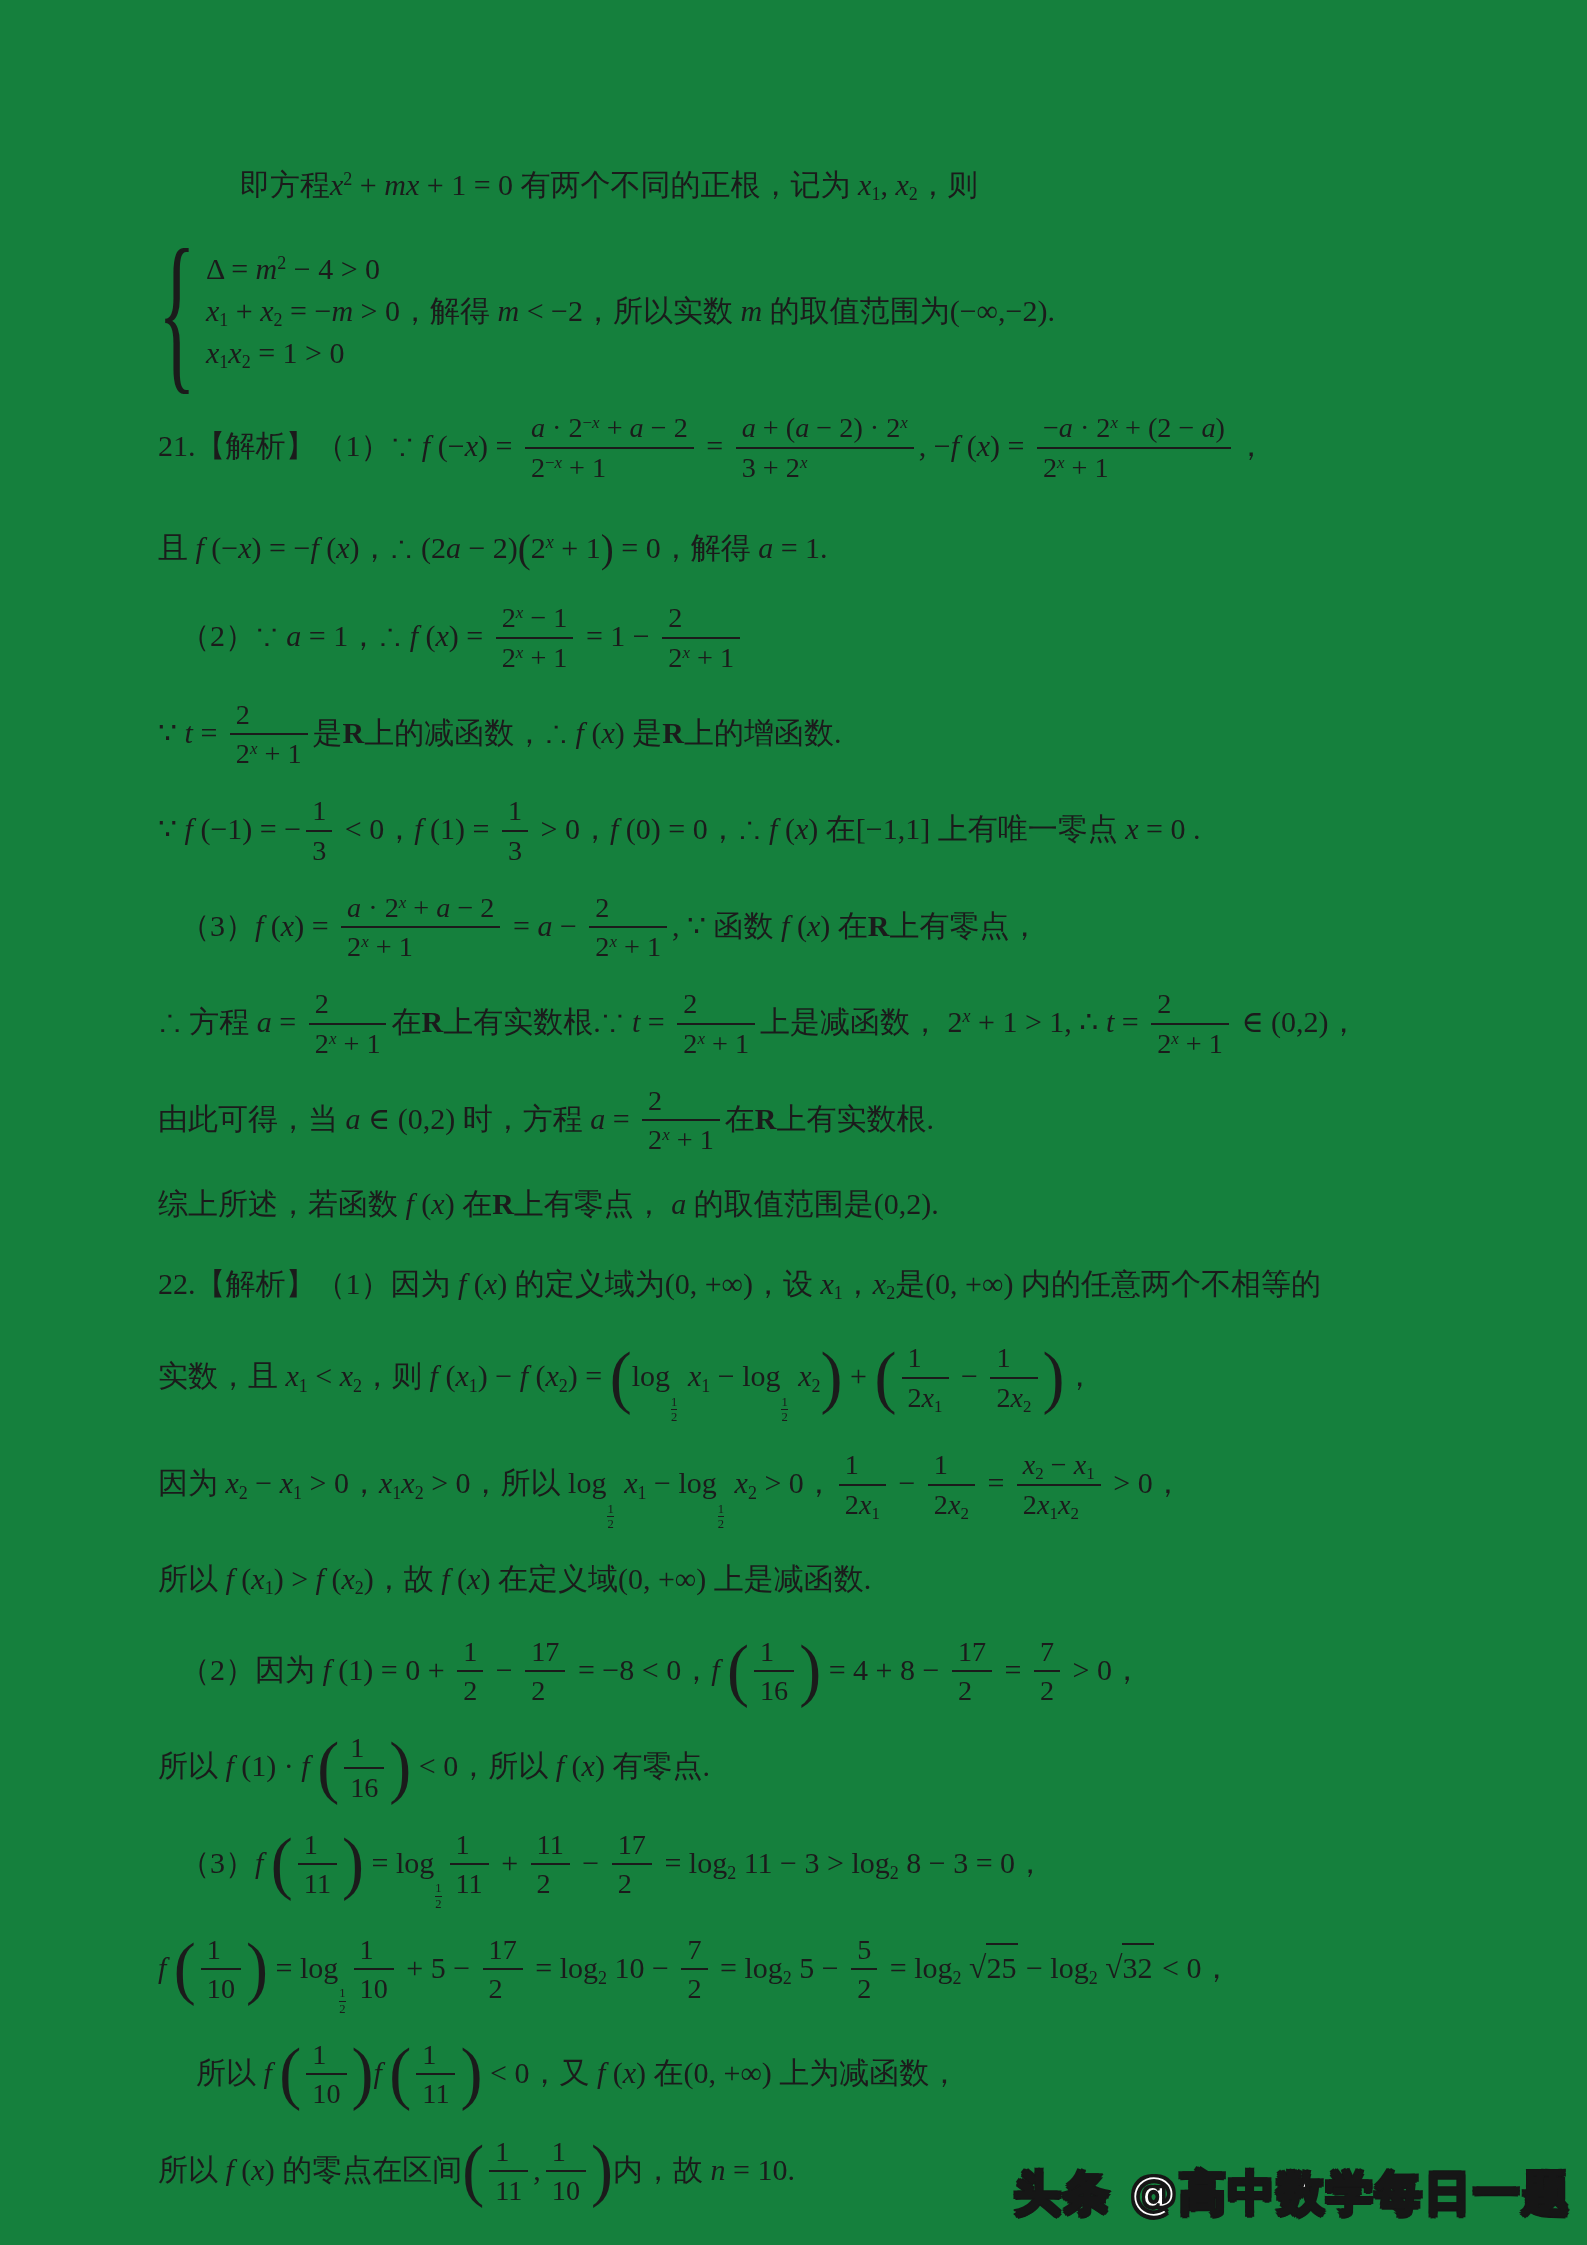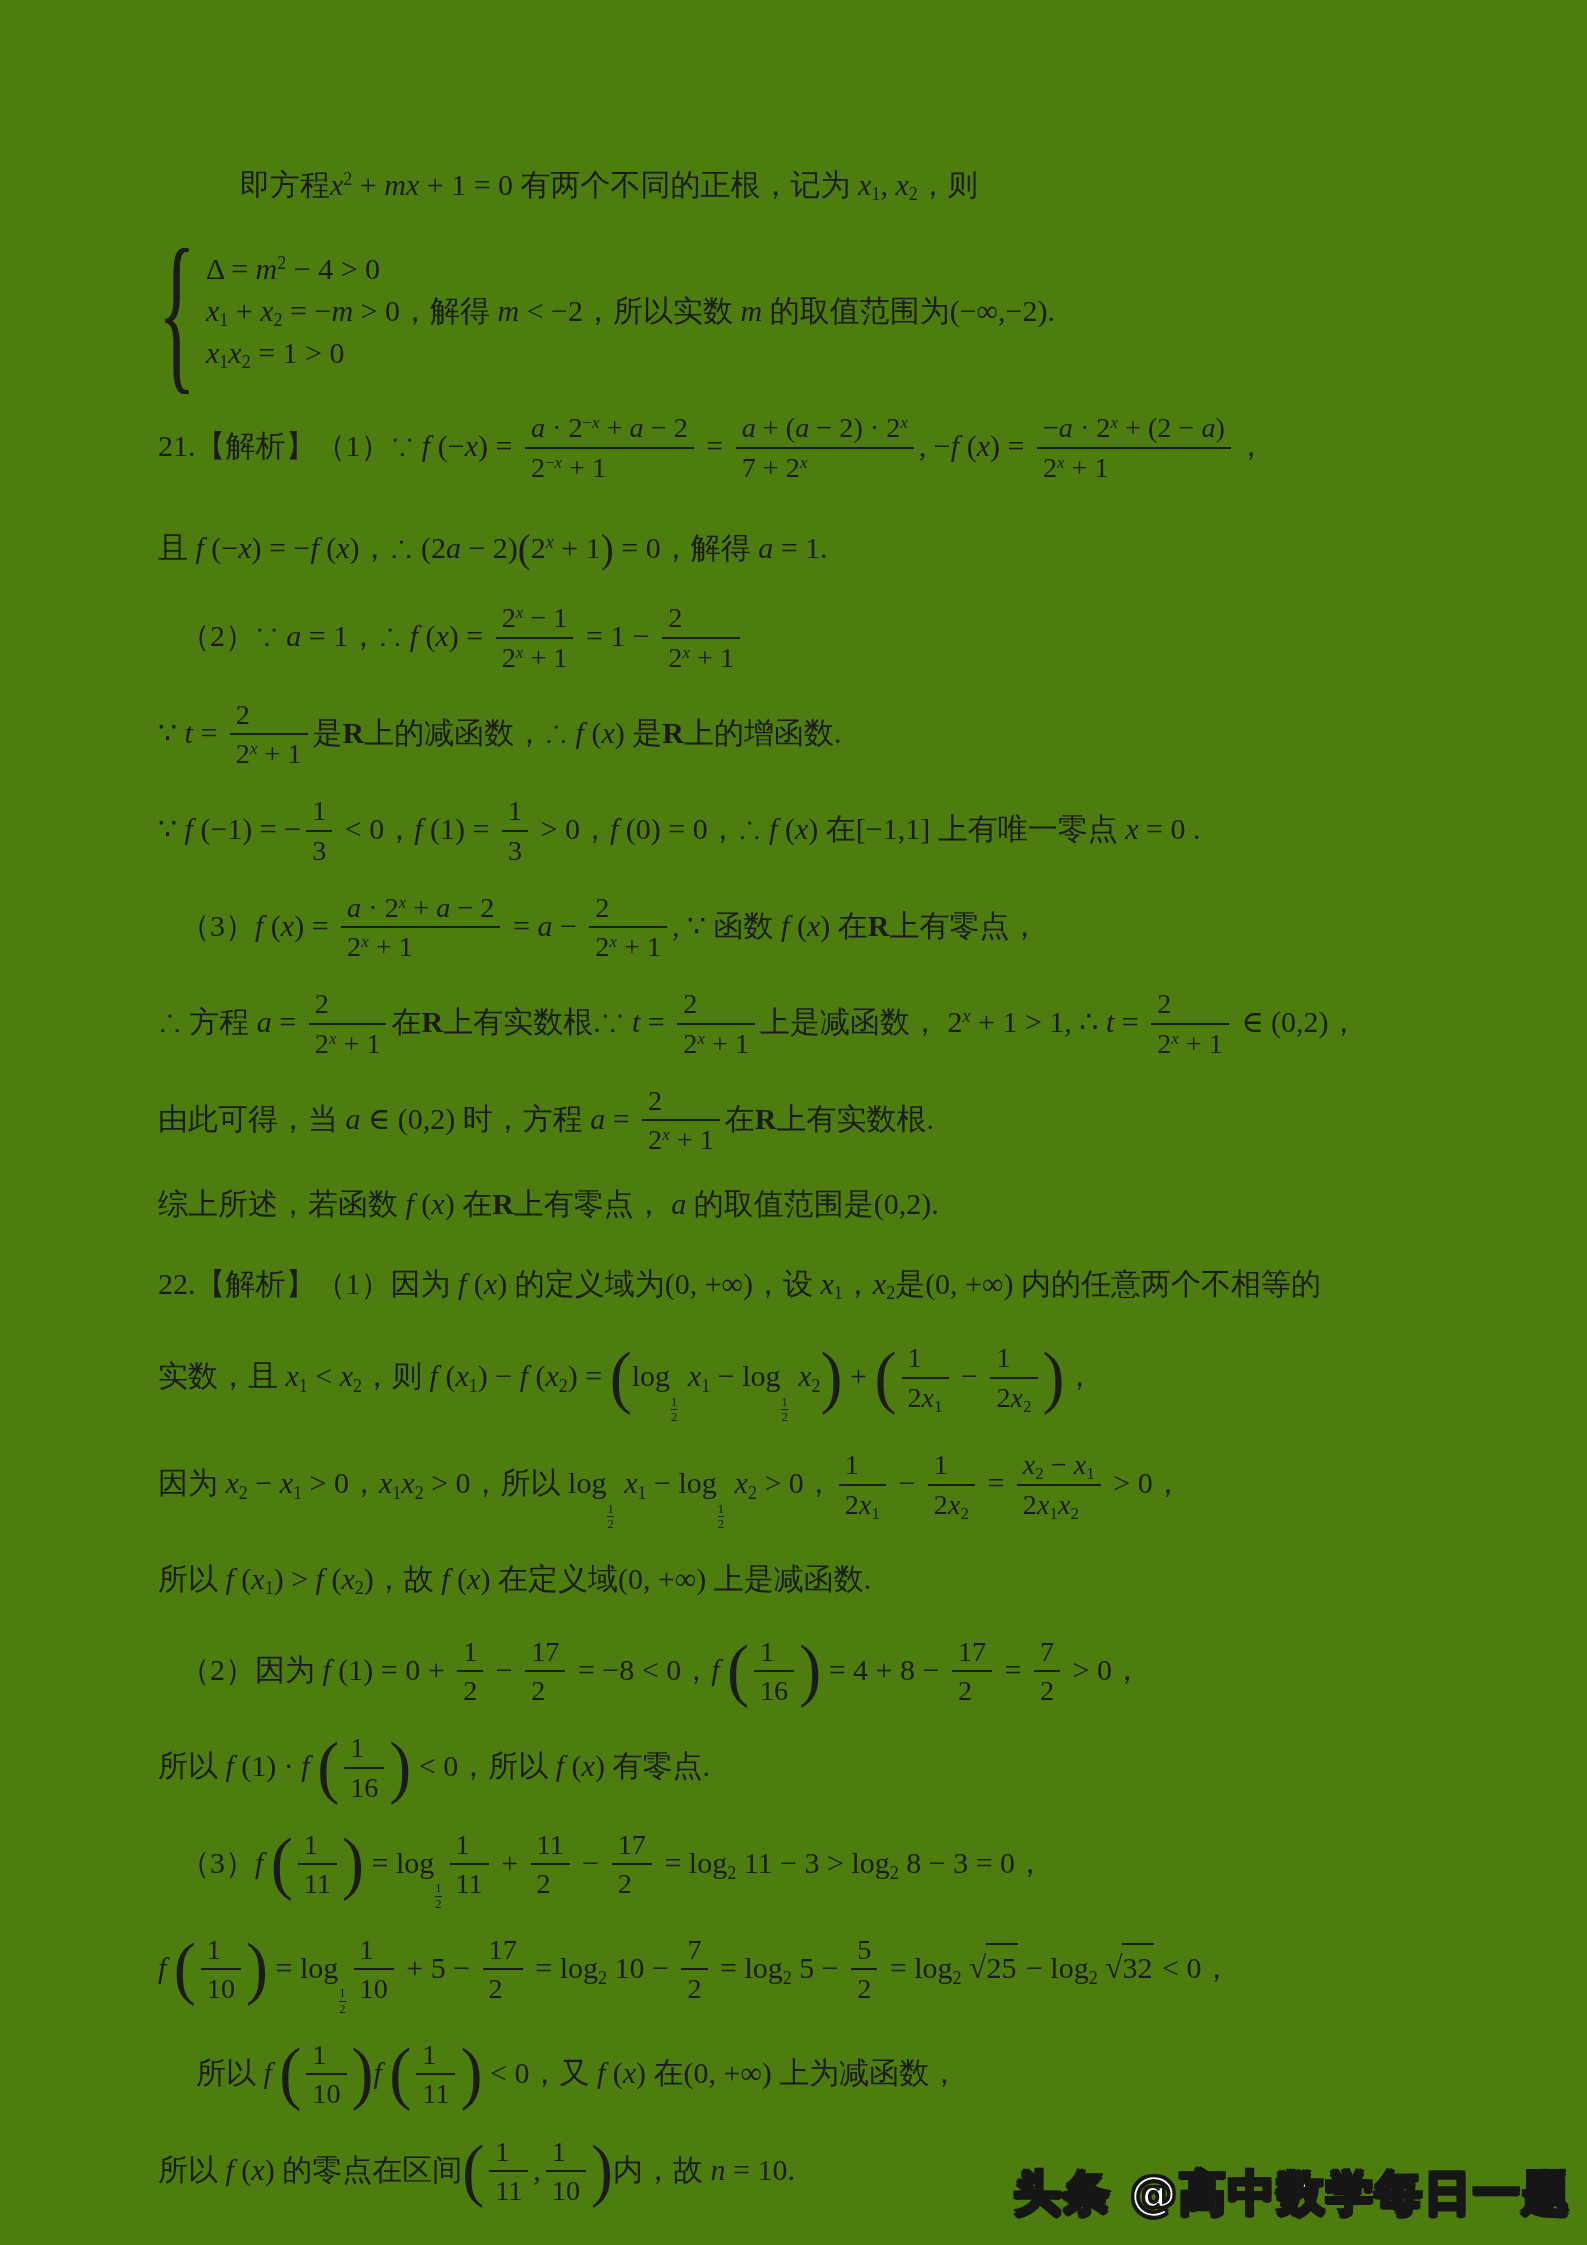--- a/index.html
+++ b/index.html
@@ -1,20 +1,20 @@
 <!DOCTYPE html>
 <html><head>
 <meta charset="utf-8">
 <style>
   html,body{margin:0;padding:0;}
   body{
     width:1587px;height:2245px;background:#ffffff;position:relative;overflow:hidden;
     font-family:"Liberation Serif","DejaVu Serif",serif;color:#1b1b1b;
   }
-  .page{position:absolute;inset:0;background:#4d7c0f;}
+  .page{position:absolute;inset:0;background:#15803d;}
   #doc{position:absolute;left:158px;top:163px;right:55px;font-size:30px;}
   .line{margin-bottom:24px;line-height:1.45;white-space:nowrap;}
   .cn{font-family:"Liberation Serif","DejaVu Serif",serif;}
   .math{white-space:pre;}
   .it{font-style:italic;}
   .bold{font-weight:bold;}
   sup,sub{font-size:0.60em;line-height:0;font-style:inherit;}
   sup{vertical-align:0.55em;}
   sub{vertical-align:-0.30em;}
   
@@ -60,21 +60,21 @@
           <div class="sys-row"><span class="math"><span>Δ = </span><span class="it">m</span></span><sup><span>2</span></sup><span class="math"><span> − 4 &gt; 0</span></span></div>
           <div class="sys-row"><span class="math"><span class="it">x</span></span><sub><span>1</span></sub><span class="math"><span> + </span><span class="it">x</span></span><sub><span>2</span></sub><span class="math"><span> = −</span><span class="it">m</span><span> &gt; 0</span></span><span class="cn">，解得</span><span class="math"><span> </span><span class="it">m</span><span> &lt; −2</span></span><span class="cn">，所以实数</span><span class="math"><span> </span><span class="it">m</span><span> </span></span><span class="cn">的取值范围为</span><span class="math"><span>(−∞,−2).</span></span></div>
           <div class="sys-row"><span class="math"><span class="it">x</span></span><sub><span>1</span></sub><span class="math"><span class="it">x</span></span><sub><span>2</span></sub><span class="math"><span> = 1 &gt; 0</span></span></div>
         </div>
       </div>
       <div class="line" style="margin-bottom: 40px;"><span class="cn">21.【解析】（1）</span><span class="math"><span>∵ </span><span class="it">f</span><span> (−</span><span class="it">x</span><span>) = </span></span><span class="fr">
           <span class="n"><span class="math"><span class="it">a</span><span> · 2</span></span><sup><span>−</span><span class="it">x</span></sup><span class="math"><span> + </span><span class="it">a</span><span> − 2</span></span></span>
           <span class="d"><span class="math"><span>2</span></span><sup><span>−</span><span class="it">x</span></sup><span class="math"><span> + 1</span></span></span>
         </span><span class="math"><span> = </span></span><span class="fr">
           <span class="n"><span class="math"><span class="it">a</span><span> + (</span><span class="it">a</span><span> − 2) · 2</span></span><sup><span class="it">x</span></sup></span>
-          <span class="d"><span class="math"><span>7 + 2</span></span><sup><span class="it">x</span></sup></span>
+          <span class="d"><span class="math"><span>3 + 2</span></span><sup><span class="it">x</span></sup></span>
         </span><span class="math"><span>, −</span><span class="it">f</span><span> (</span><span class="it">x</span><span>) = </span></span><span class="fr">
           <span class="n"><span class="math"><span>−</span><span class="it">a</span><span> · 2</span></span><sup><span class="it">x</span></sup><span class="math"><span> + (2 − </span><span class="it">a</span><span>)</span></span></span>
           <span class="d"><span class="math"><span>2</span></span><sup><span class="it">x</span></sup><span class="math"><span> + 1</span></span></span>
         </span><span class="cn">，</span></div>
       <div class="line" style="margin-bottom: 34px;"><span class="cn">且</span><span class="math"><span> </span><span class="it">f</span><span> (−</span><span class="it">x</span><span>) = −</span><span class="it">f</span><span> (</span><span class="it">x</span><span>)</span></span><span class="cn">，</span><span class="math"><span>∴ (2</span><span class="it">a</span><span> − 2)</span></span><span class="big" style="font-size: 1.3em;">(</span><span class="math"><span>2</span></span><sup><span class="it">x</span></sup><span class="math"><span> + 1</span></span><span class="big" style="font-size: 1.3em;">)</span><span class="math"><span> = 0</span></span><span class="cn">，解得</span><span class="math"><span> </span><span class="it">a</span><span> = 1.</span></span></div>
       <div class="line" style="padding-left: 22px; margin-bottom: 24px;"><span class="cn">（2）</span><span class="math"><span>∵ </span><span class="it">a</span><span> = 1</span></span><span class="cn">，</span><span class="math"><span>∴ </span><span class="it">f</span><span> (</span><span class="it">x</span><span>) = </span></span><span class="fr">
           <span class="n"><span class="math"><span>2</span></span><sup><span class="it">x</span></sup><span class="math"><span> − 1</span></span></span>
           <span class="d"><span class="math"><span>2</span></span><sup><span class="it">x</span></sup><span class="math"><span> + 1</span></span></span>
         </span><span class="math"><span> = 1 − </span></span><span class="fr">
           <span class="n"><span class="math"><span>2</span></span></span>

